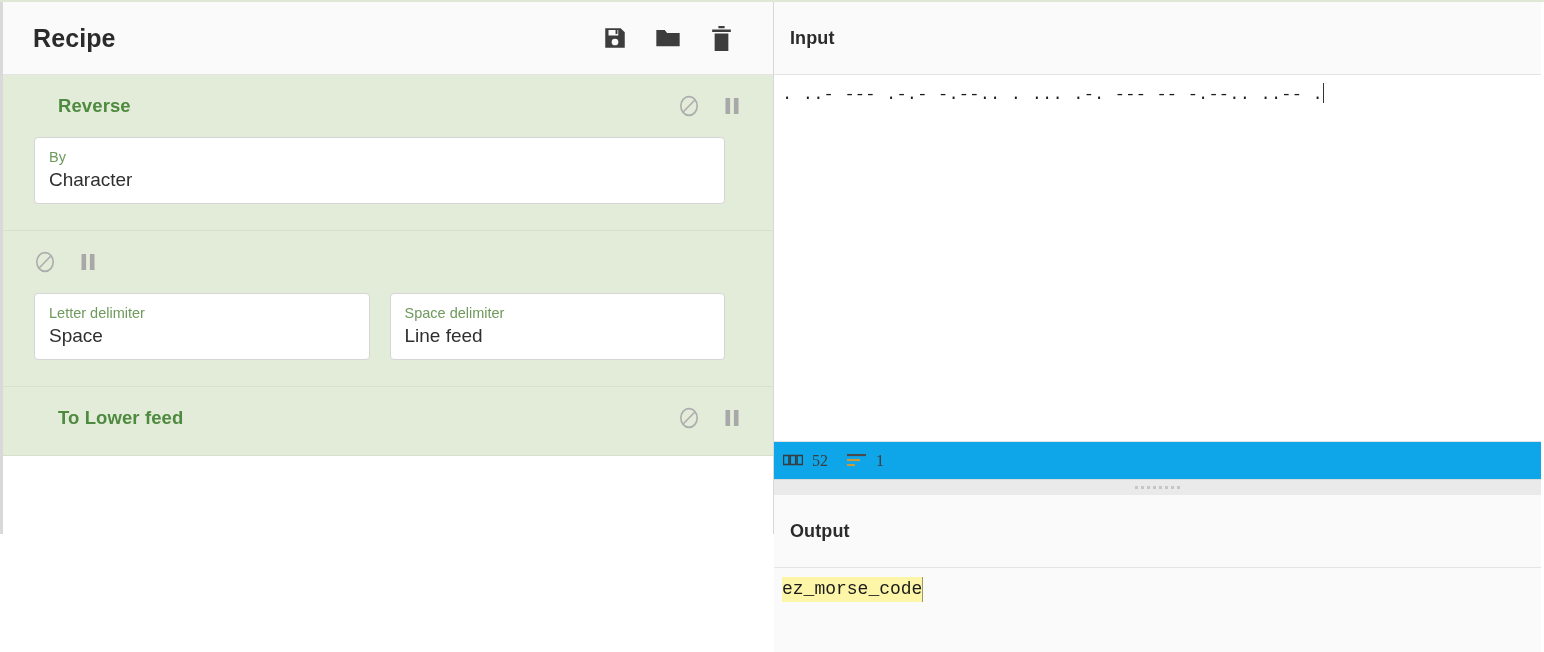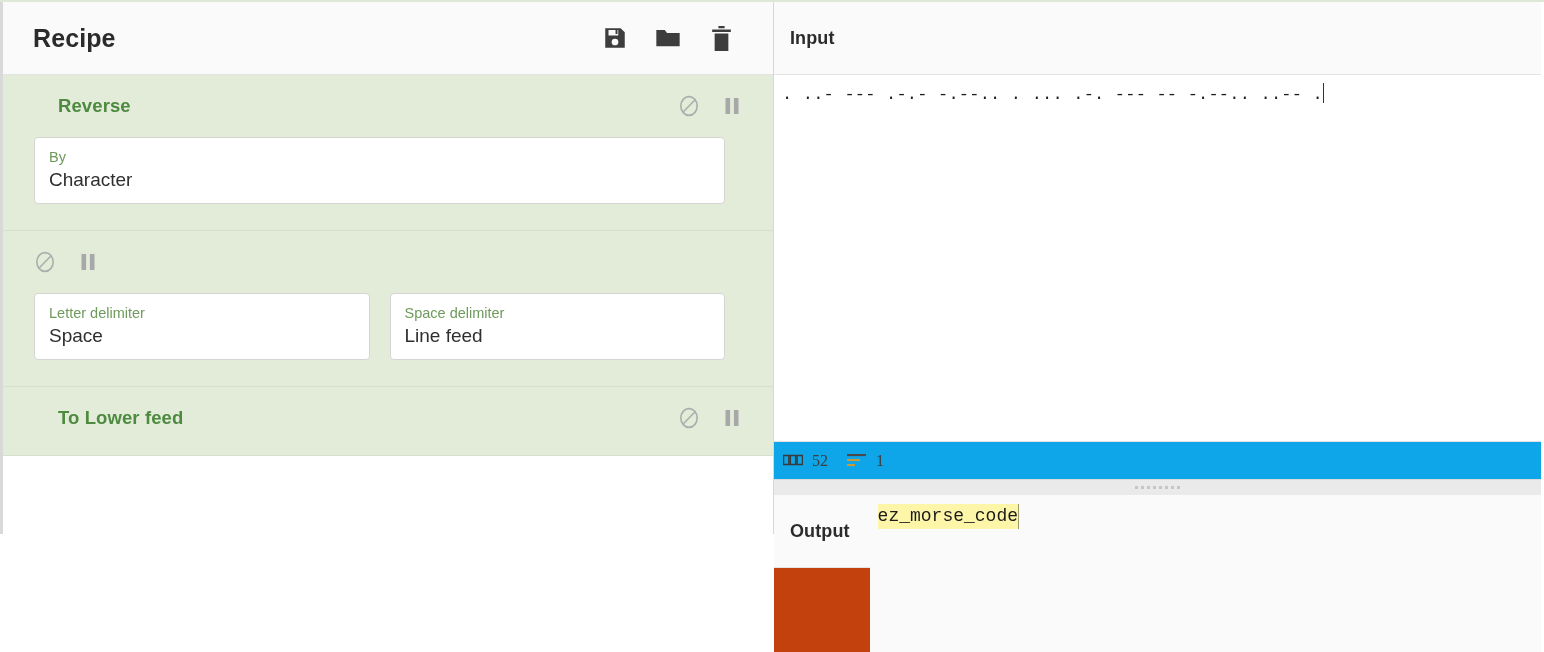--- a/index.html
+++ b/index.html
@@ -250,23 +250,23 @@
   .grip-dots i {
     display: block;
     width: 3px;
     height: 3px;
     background: #c6c6c6;
   }
 
   .output-section {
     flex: 1;
     display: flex;
-    flex-direction: row;
+    flex-direction: column;
     min-height: 0;
-    background: #c2410c;
+    background: #0f172a;
   }
   .output-text-area {
     flex: 1;
     background: #fafafa;
     padding: 9px 0 0 8px;
     overflow: hidden;
     cursor: text;
   }
   .output-line {
     font-family: "Liberation Mono", monospace;

